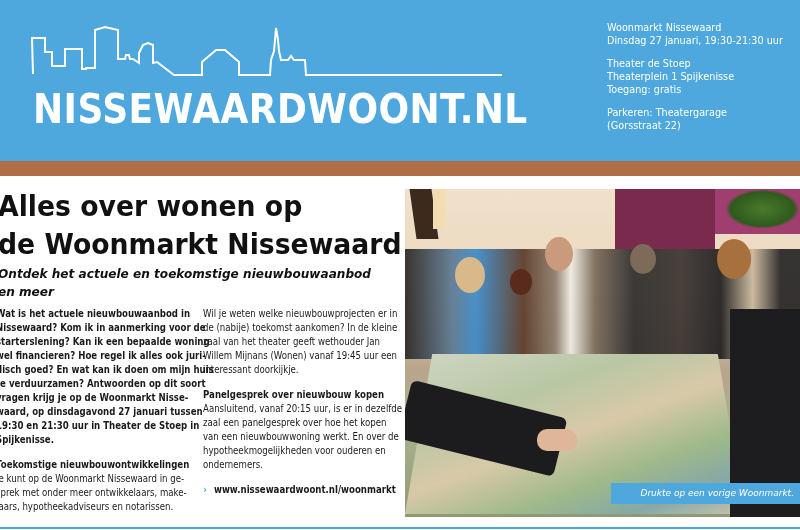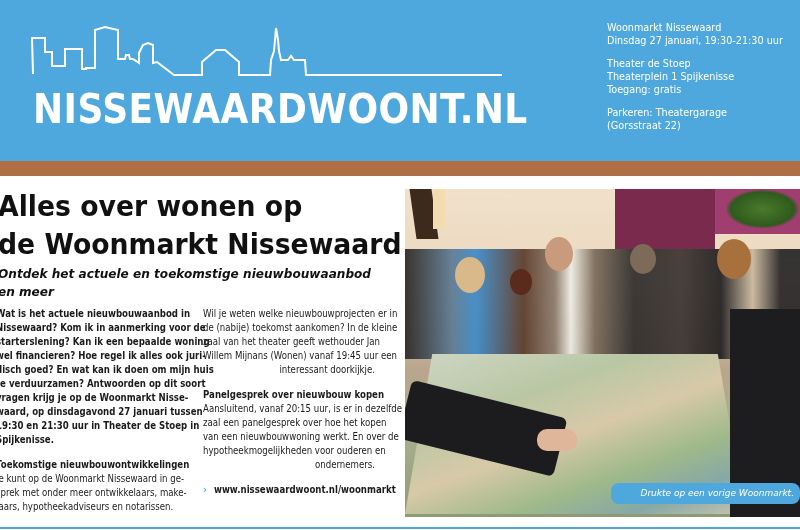--- a/index.html
+++ b/index.html
@@ -45,21 +45,21 @@
     white-space: nowrap; transform: scaleX(0.93); transform-origin: left top;
   }
   .col {
     position: absolute; font-size: 10px; line-height: 14px; color: #1a1a1a;
     font-family: "DejaVu Sans", sans-serif;
   }
   .col .ln { white-space: nowrap; transform: scaleX(0.86); transform-origin: left; display: block; }
   .col .bold { font-weight: bold; }
   .col .gap { height: 11px; }
   .col1 { left: -4px; top: 307px; width: 200px; }
-  .col2 { left: 203px; top: 307px; width: 200px; text-align: right; }
+  .col2 { left: 203px; top: 307px; width: 200px; }
   .link-row { display: flex; align-items: center; margin-top: 0; }
   .chev { color: #4ea8de; font-weight: bold; margin-right: 5px; font-size: 11px; }
   .photo {
     position: absolute; left: 405px; top: 189px; width: 395px; height: 328px;
     overflow: hidden;
     background: linear-gradient(180deg, #f1e1cb 0%, #ead7bd 30%, #b9a58c 55%, #a7b08e 75%, #8e9a75 100%);
   }
   .photo .wall { position: absolute; left: 210px; top: 0; width: 100px; height: 60px; background: #7a2b4d; }
   .photo .wall2 { position: absolute; left: 310px; top: 0; width: 85px; height: 45px; background: #a13e70; }
   .photo .plant { position: absolute; left: 320px; top: 0; width: 75px; height: 40px; background: radial-gradient(ellipse at center, #4a7a2c 0%, #2f5a1d 60%, transparent 70%); }
@@ -73,21 +73,20 @@
     clip-path: polygon(8% 0%, 92% 0%, 100% 100%, 0% 100%); }
   .photo .arm { position: absolute; left: 0; top: 190px; width: 160px; height: 60px; background: #1c1b1d; transform: rotate(14deg); transform-origin: left; border-radius: 6px; }
   .photo .hand { position: absolute; left: 132px; top: 240px; width: 40px; height: 22px; background: #e0b69a; border-radius: 10px; }
   .photo .rightcoat { position: absolute; left: 325px; top: 120px; width: 70px; height: 208px; background: #1d1c1f; }
   .caption {
     position: absolute; left: 611px; top: 483px; width: 189px; height: 21px;
     background: #4ea8de; color: #ffffff;
     font-family: "DejaVu Sans", sans-serif; font-style: italic;
     font-size: 9px; line-height: 21px; text-align: right; padding-right: 6px; box-sizing: border-box;
     white-space: nowrap;
-    border-radius: 8px;
   }
   .bottom-rule { position: absolute; left: 0; top: 527px; width: 800px; height: 2px; background: #4ea8de; }
 </style>
 </head>
 <body>
 
 <div class="header">
   <svg class="skyline" width="800" height="90" viewBox="0 0 800 90">
     <polyline fill="none" stroke="#ffffff" stroke-width="2" stroke-linejoin="miter" points="33,74 32,38 45,38 45,52 52,52 52,66 65,66 65,49 82,49 82,69 86,69 86,68 95,68 95,30 105,27 118,30 118,59 125,59 126,55 129,55 130,59 133,59 139,63 139,53 143,45 148,43 153,45 153,63 157,62 174,75 202,75 202,62 216,50 225,50 239,62 239,75 270,75 271,60 274,51 275,40 276,28 278,40 279,51 281,60 288,60 291,56 294,60 305,60 306,75 502,75"></polyline>
   </svg>

